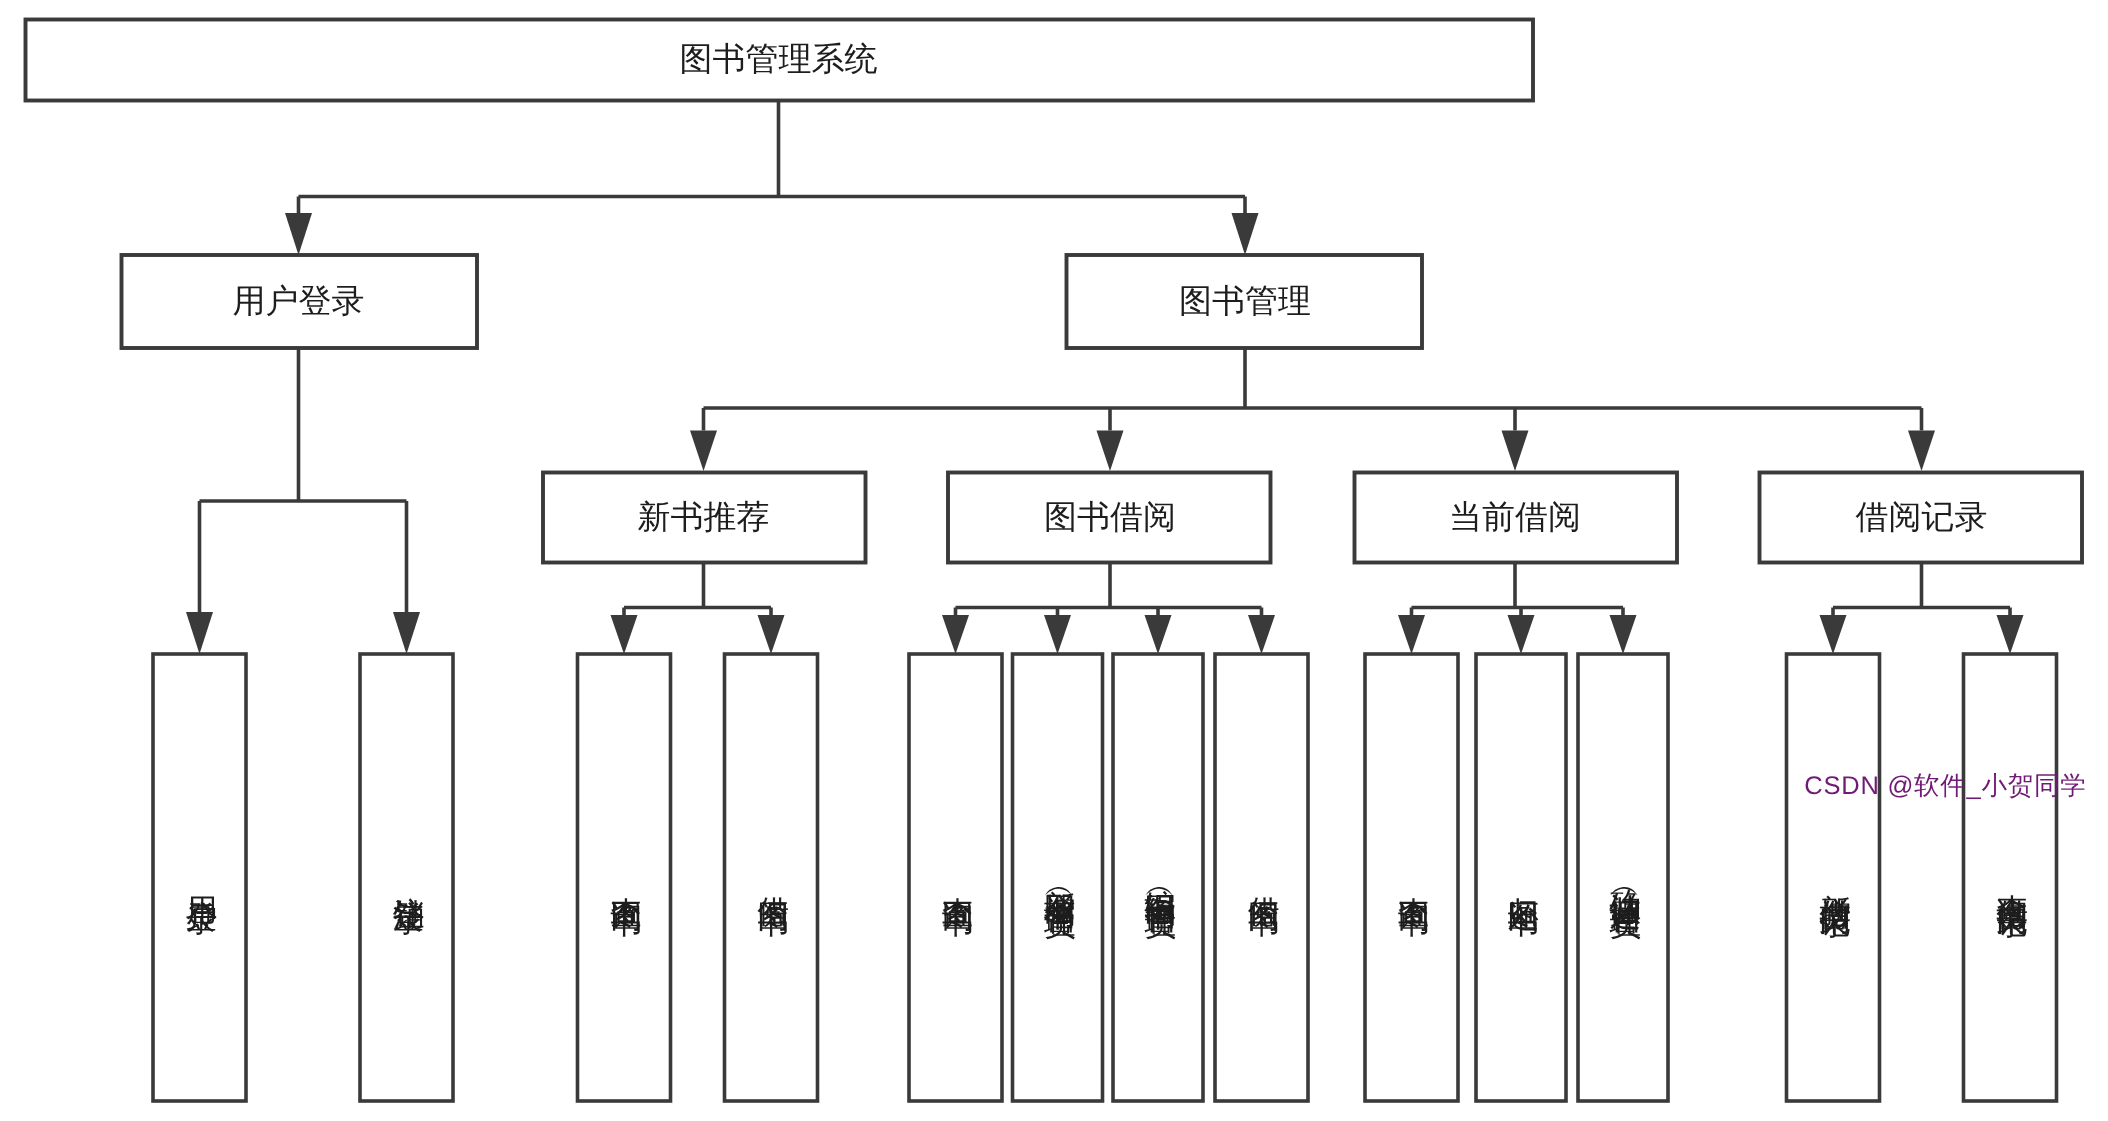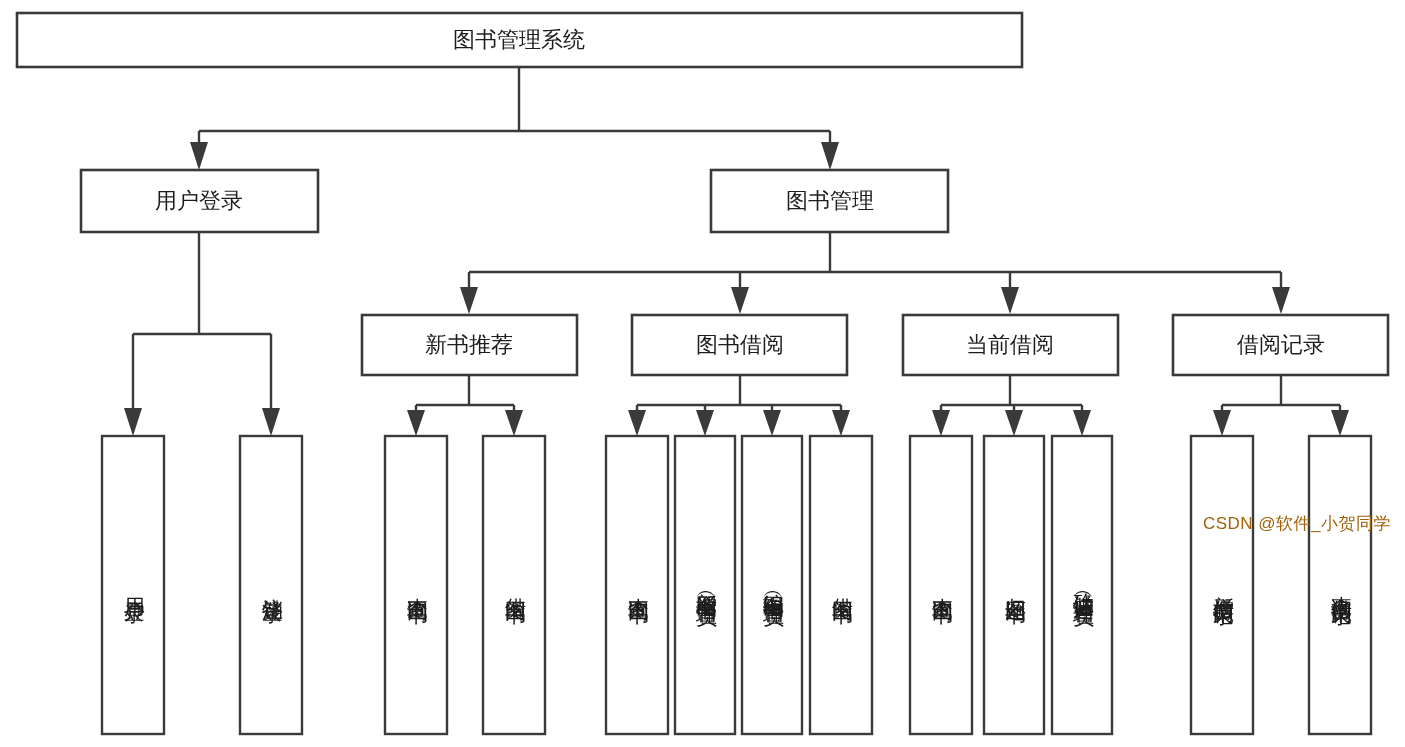--- a/index.html
+++ b/index.html
@@ -56,21 +56,21 @@
     letter-spacing: 2px;
     dominant-baseline: middle;
     text-anchor: middle;
   }
   .watermark {
     position: absolute;
     right: 14px;
     bottom: 6px;
     font-family: "Liberation Sans", "DejaVu Sans", sans-serif;
     font-size: 17px;
-    color: #a16207;
+    color: #701a75;
     letter-spacing: 0.5px;
     white-space: nowrap;
     user-select: none;
   }
 </style>
 </head>
 <body>
 
 <div id="diagram-root">
 

